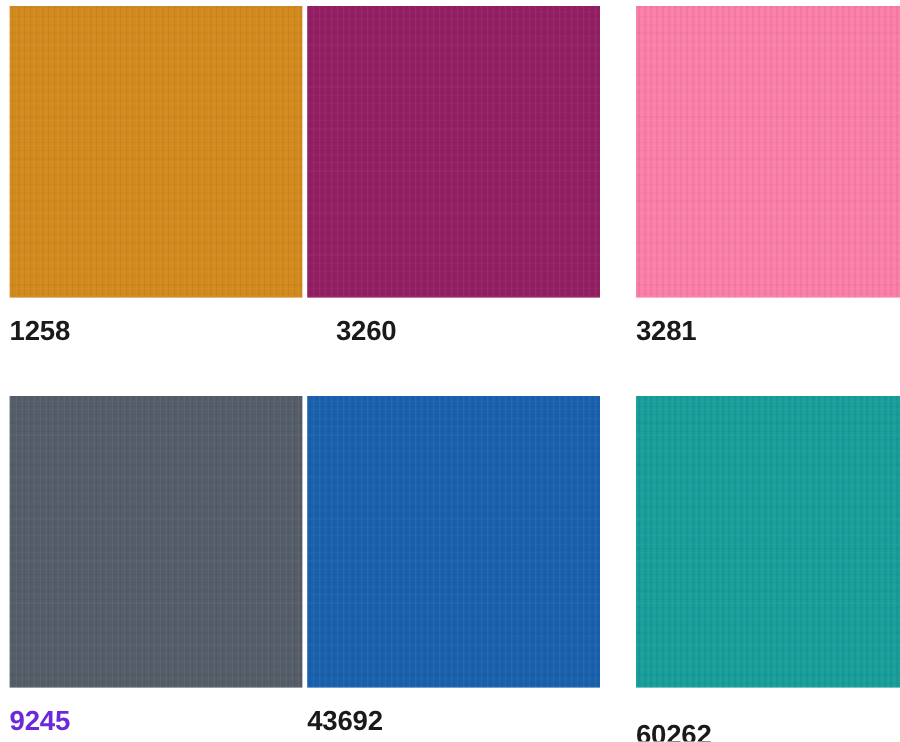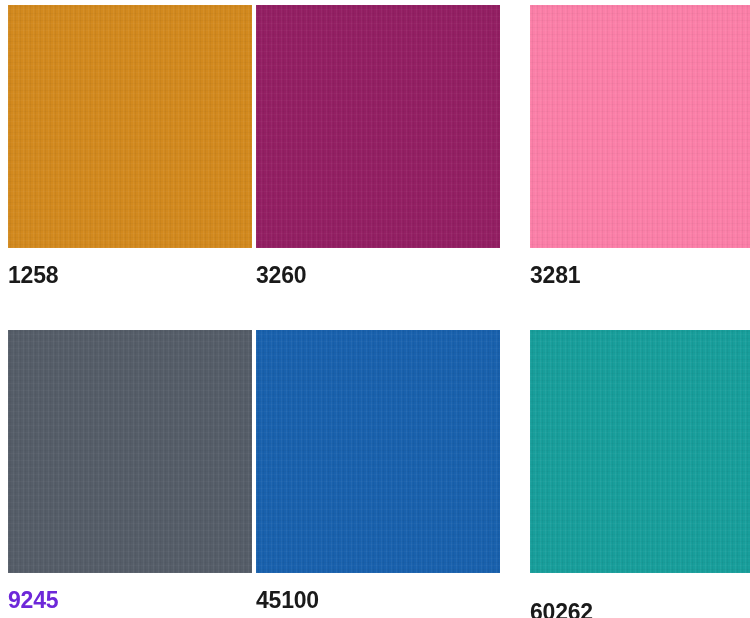--- a/index.html
+++ b/index.html
@@ -99,31 +99,31 @@
 </head>
 <body style="background: rgb(255, 255, 255);">
 
 <div id="swatch-grid">
     <div class="swatch-cell col-0 row-0">
       <div class="swatch-chip" style="background-color: rgb(210, 137, 30);"></div>
       <div class="swatch-label" style="color: rgb(26, 26, 26);">1258</div>
     </div>
     <div class="swatch-cell col-1 row-0">
       <div class="swatch-chip" style="background-color: rgb(147, 31, 99);"></div>
-      <div class="swatch-label" style="color: rgb(26, 26, 26);">3260</div>
+      <div class="swatch-label" style="color: rgb(26, 26, 26); margin-left: 24px;">3260</div>
     </div>
     <div class="swatch-cell col-2 row-0">
       <div class="swatch-chip" style="background-color: rgb(251, 127, 168);"></div>
       <div class="swatch-label" style="color: rgb(26, 26, 26);">3281</div>
     </div>
     <div class="swatch-cell col-0 row-1">
       <div class="swatch-chip" style="background-color: rgb(85, 93, 104);"></div>
       <div class="swatch-label" style="color: #6d28d9;">9245</div>
     </div>
     <div class="swatch-cell col-1 row-1">
       <div class="swatch-chip" style="background-color: rgb(25, 97, 173);"></div>
-      <div class="swatch-label" style="color: rgb(26, 26, 26);">45100</div>
+      <div class="swatch-label" style="color: rgb(26, 26, 26);">43692</div>
     </div>
     <div class="swatch-cell col-2 row-1">
       <div class="swatch-chip" style="background-color: rgb(24, 158, 155);"></div>
       <div class="swatch-label" style="color: rgb(26, 26, 26); margin-top: 28px;">60262</div>
     </div>
   </div>
 
 </body></html>

